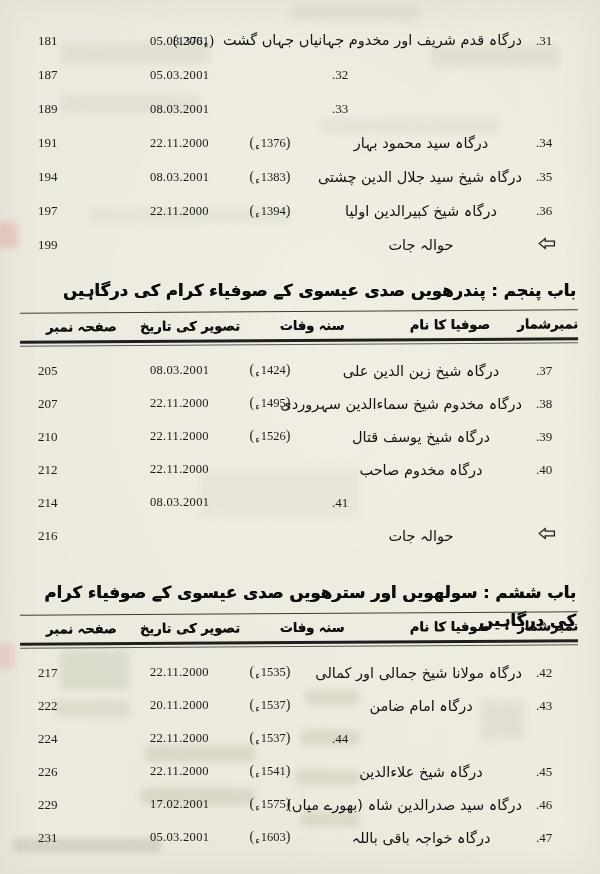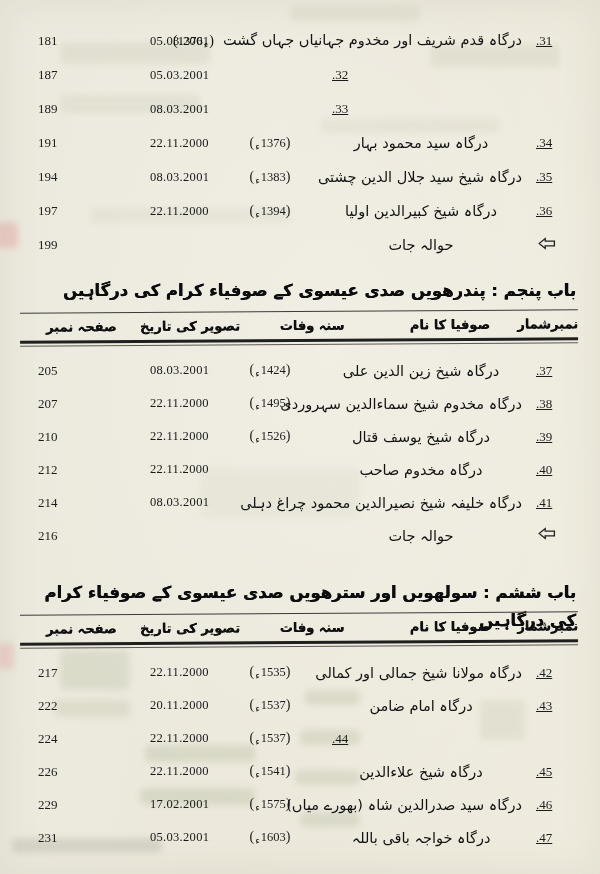--- a/index.html
+++ b/index.html
@@ -28,21 +28,21 @@
   .c-death  { text-align:center; direction:ltr; font:12.5px "Liberation Serif", serif; white-space:nowrap; }
   .c-death span { unicode-bidi:isolate; }
   .c-death .paren { font-size:14px; }
   .era { font-family:"DejaVu Sans", sans-serif; font-size:10px; vertical-align:-3px; padding:0 1px; }
   .c-name {
     direction:rtl; text-align:center; white-space:nowrap; overflow:visible;
     font-size:14.5px; color:#121212; padding-right:2px;
   }
   .inline-year { direction:ltr; unicode-bidi:isolate; font:12.5px "Liberation Serif", serif; margin-right:9px; white-space:nowrap; }
   .inline-year .paren { font-size:14px; }
-  .c-serial { padding-left:12px; font:13px "Liberation Serif", serif; color:#1c1c1c;text-decoration:underline; }
+  .c-serial { padding-left:12px; font:13px "Liberation Serif", serif; color:#1c1c1c; }
   .arrow-wrap { display:inline-block; margin-left:2px; }
   
   .chapter-title {
     direction:rtl; text-align:right; font-size:16.5px; font-weight:bold;
     color:#0c0c0c; text-shadow:.4px 0 0 currentColor; padding:0 2px 0 0;
     height:28px; line-height:28px;
   }
   .mt-s2 { margin-top:15px; }
   .mt-s3 { margin-top:27px; }
   
@@ -219,21 +219,20 @@
     <div class="cell c-name">درگاہ مخدوم صاحب</div>
     <div class="cell c-serial">.40</div>
   </div>
 
   <div class="row">
     <div class="cell c-page">214</div>
     <div class="cell c-date">08.03.2001</div>
     <div class="cell c-death hidden">
       <span class="paren">(</span><span class="era"></span><span class="yr"></span><span class="paren">)</span>
     </div>
-    <div class="cell c-name">درگاہ خلیفہ شیخ نصیرالدین محمود چراغ دہلی</div>
     <div class="cell c-serial">.41</div>
   </div>
 
   <div class="row">
     <div class="cell c-page">216</div>
     <div class="cell c-date"></div>
     <div class="cell c-death hidden">
       <span class="paren">(</span><span class="era"></span><span class="yr"></span><span class="paren">)</span>
     </div>
     <div class="cell c-name">حوالہ جات</div>

